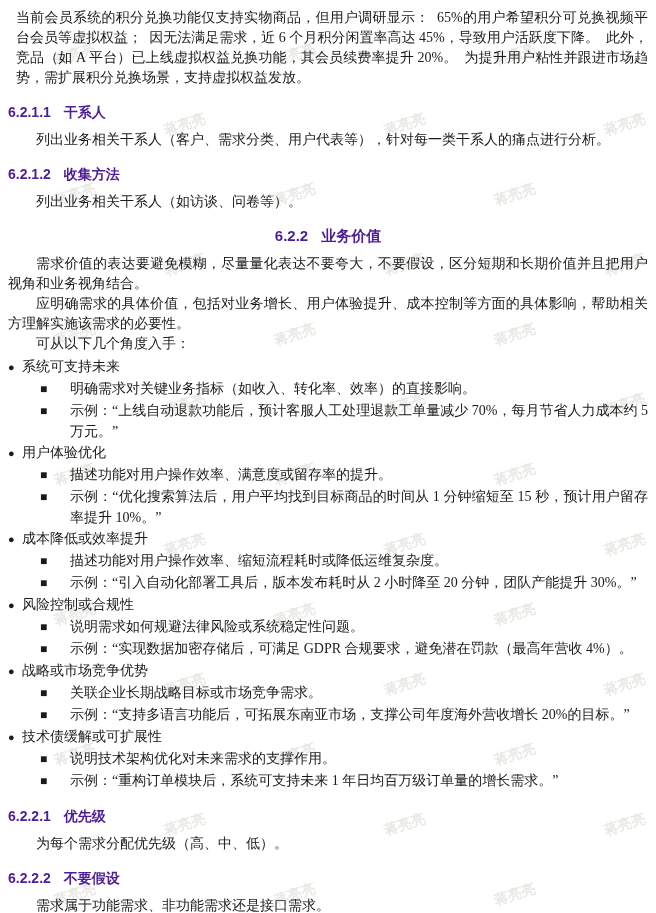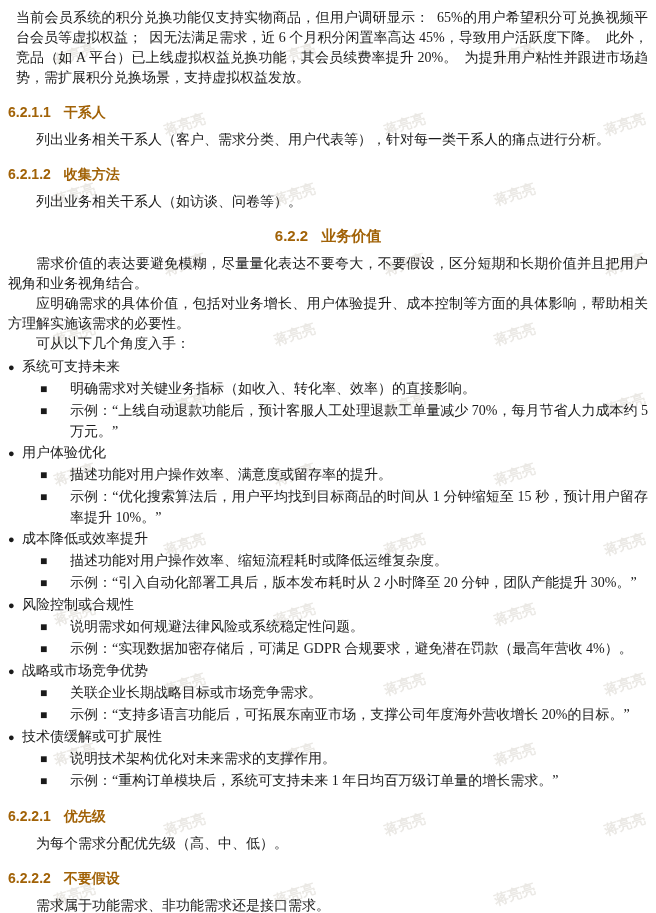--- a/index.html
+++ b/index.html
@@ -41,21 +41,21 @@
   .body-p {
     font-size: 14px;
     line-height: 20px;
     text-align: justify;
     white-space: pre-wrap;
   }
   .ind { text-indent: 2em; }
   .h3, .h4 {
     font-family: "Liberation Sans", sans-serif;
     font-weight: 600;
-    color: #a16207;
+    color: #4c1d95;
     margin: 14px 0 8px 0;
     line-height: 20px;
   }
   .h3 { font-size: 15px; text-align: center; }
   .h4 { font-size: 14px; }
   .htitle { margin-left: 13px; }
   .angles {
     list-style: none;
     margin: 2px 0 0 0;
     padding: 0;

